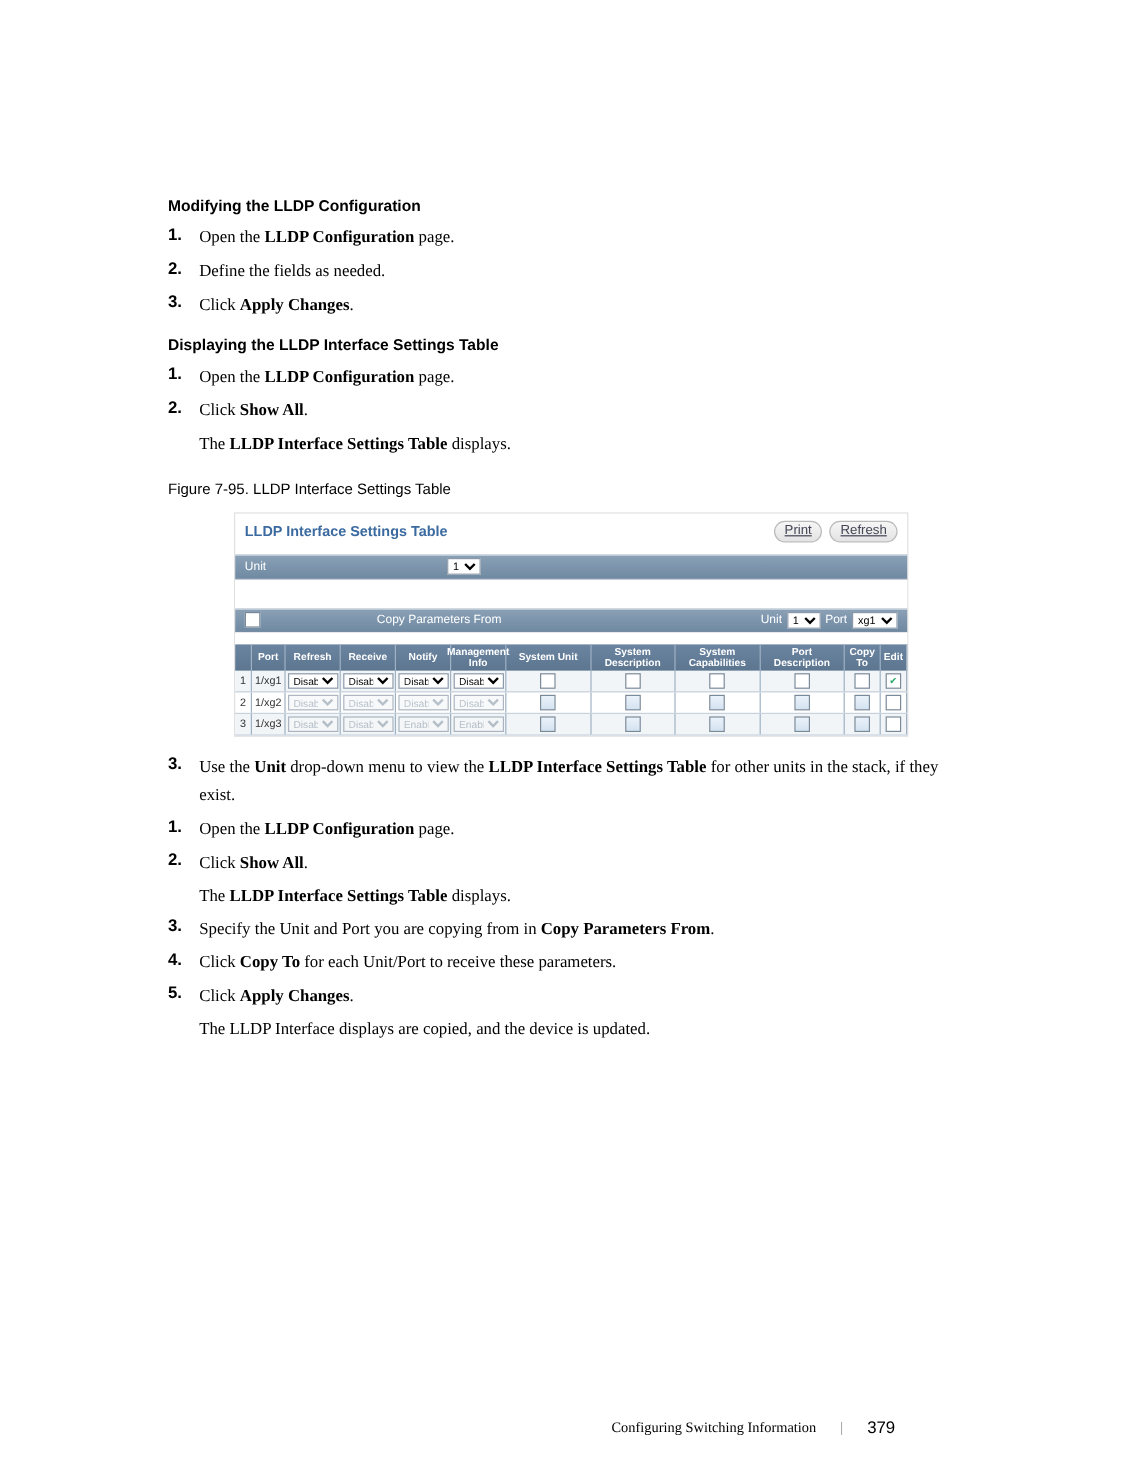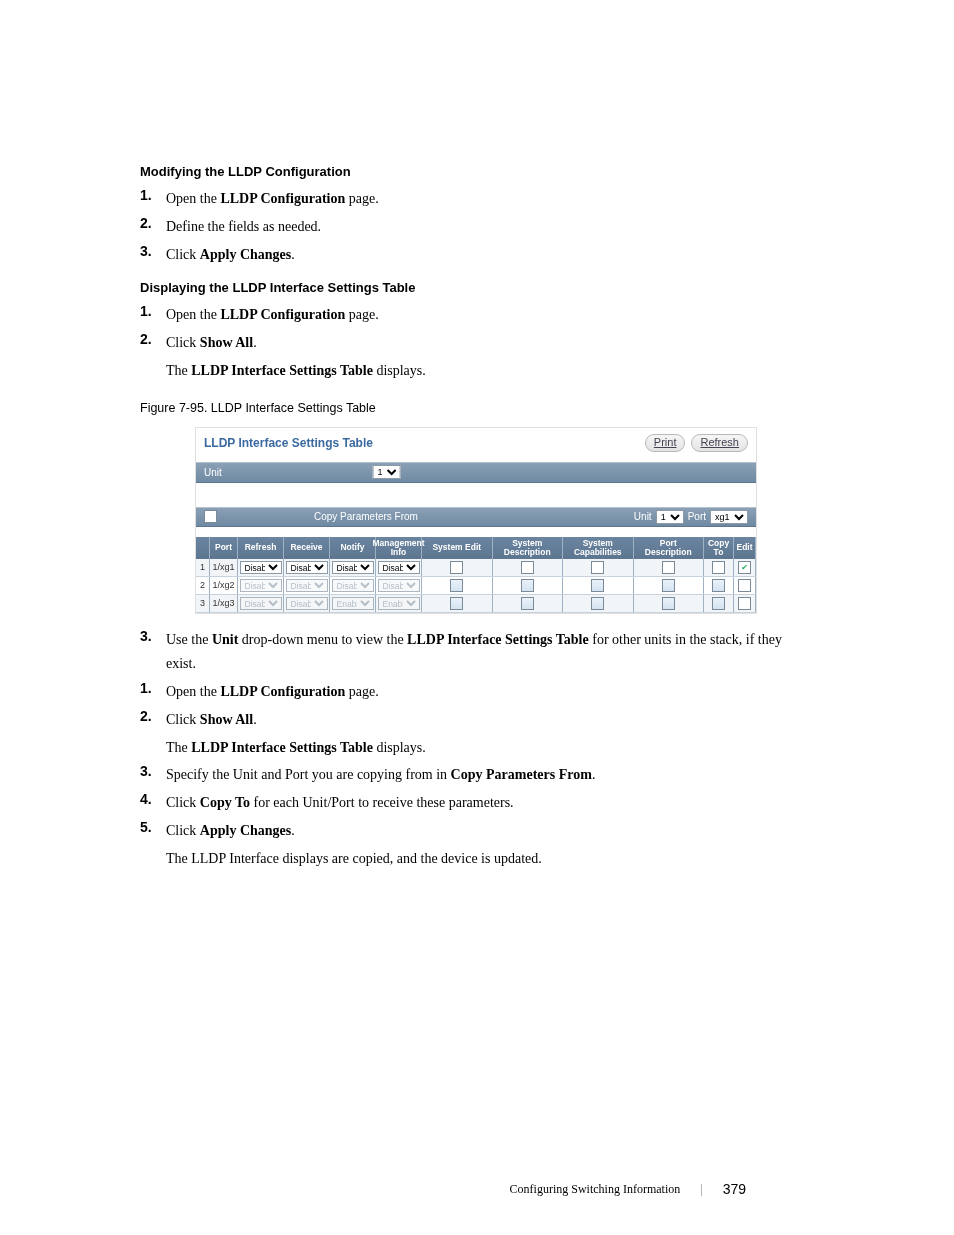--- a/index.html
+++ b/index.html
@@ -241,21 +241,21 @@
     </div>
     <div style="height:10px;background:#fff;"></div>
     <div class="ss-table-wrap">
       <div class="ss-hrow">
         <div class="col-idx"></div>
         <div class="col-port">Port</div>
         <div class="col-sel">Refresh</div>
         <div class="col-sel">Receive</div>
         <div class="col-sel">Notify</div>
         <div class="col-sel">Management Info</div>
-        <div class="col-mid">System Edit</div>
+        <div class="col-mid">System Unit</div>
         <div class="col-mid">System Description</div>
         <div class="col-mid">System Capabilities</div>
         <div class="col-mid">Port Description</div>
         <div class="col-cb">Copy To</div>
         <div class="col-cb2">Edit</div>
       </div>
       <div id="ss-rows">
           <div class="ss-drow">
             <div class="col-idx">1</div>
             <div class="col-port">1/xg1</div>

